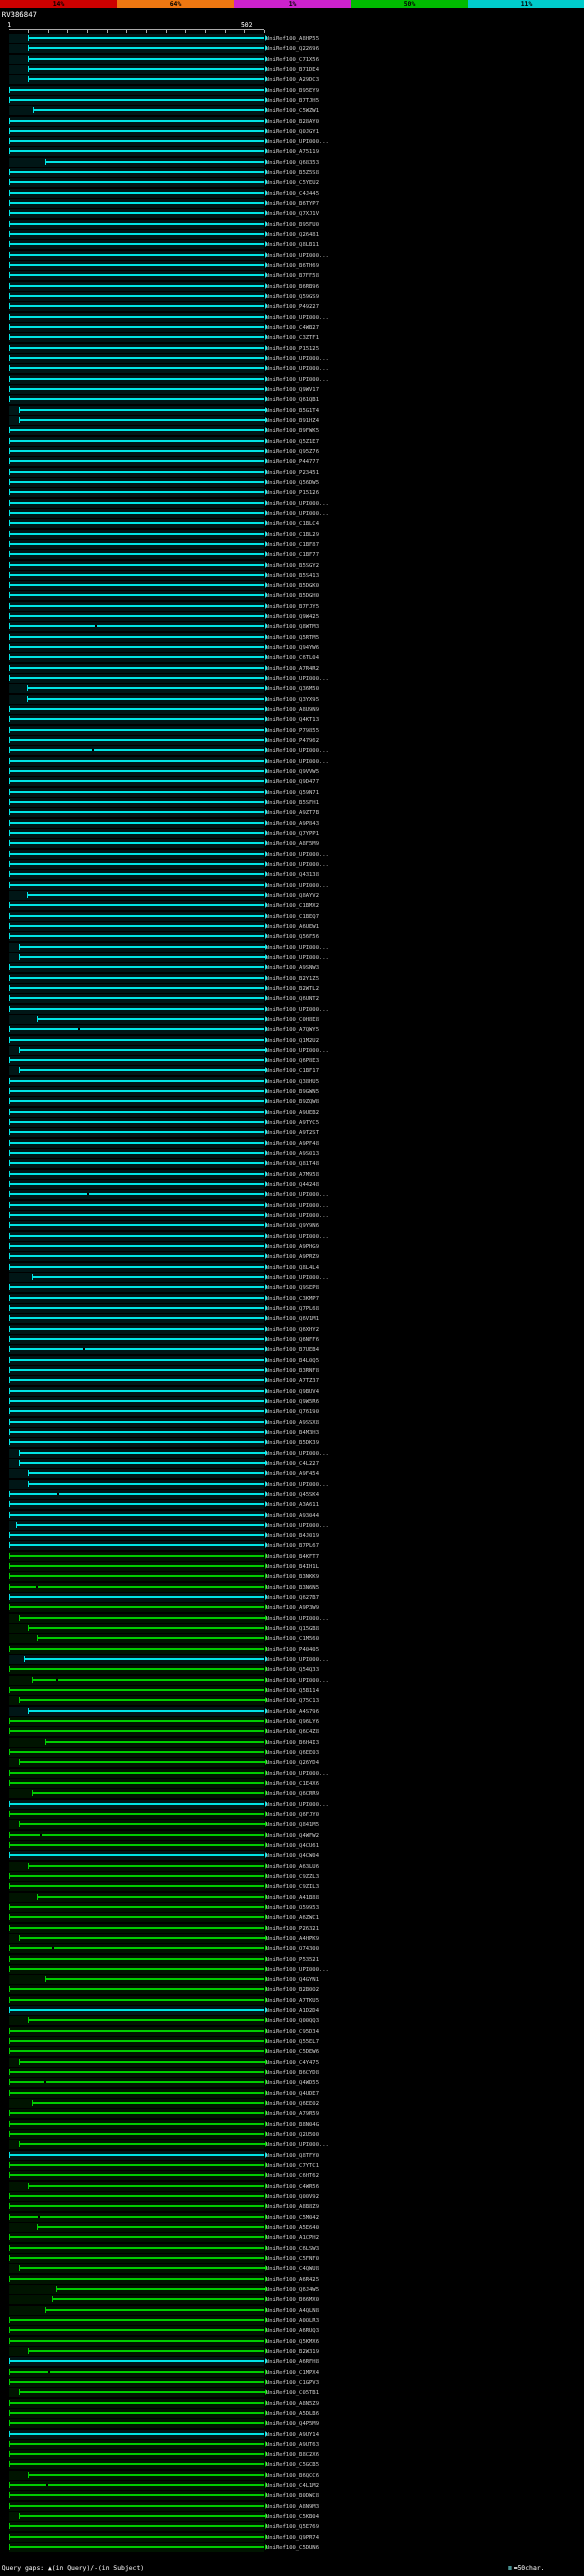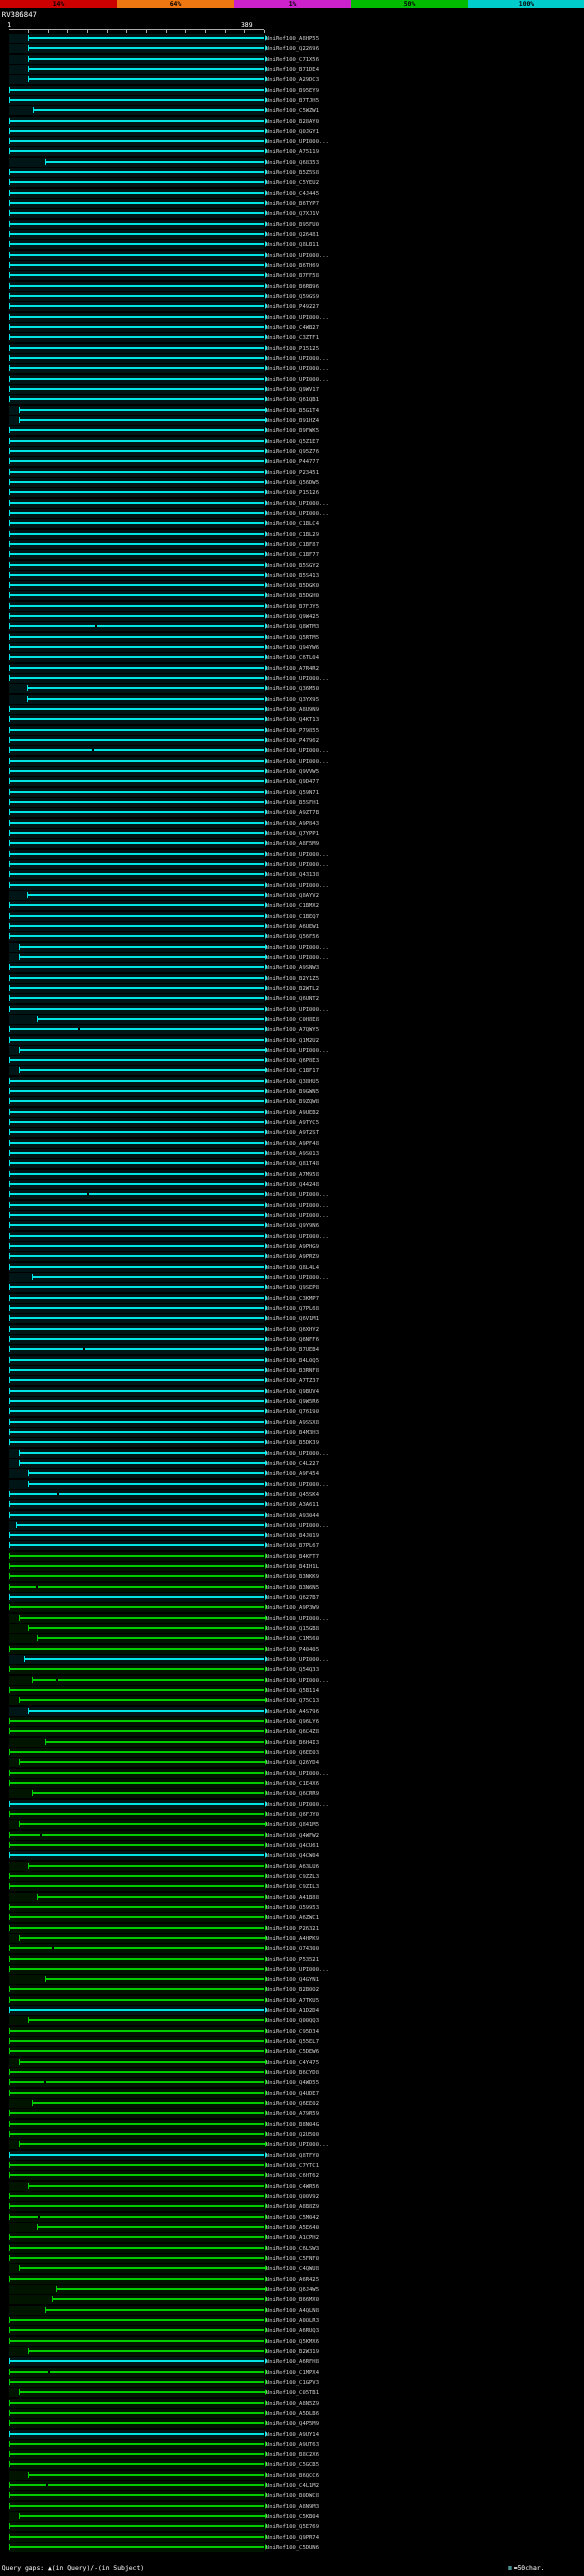--- a/index.html
+++ b/index.html
@@ -44,26 +44,26 @@
       <div class="key-seg" style="background: rgb(238, 119, 17);">
         <span>64%</span>
       </div>
       <div class="key-seg" style="background: rgb(204, 34, 204);">
         <span>1%</span>
       </div>
       <div class="key-seg" style="background: rgb(0, 187, 0);">
         <span>50%</span>
       </div>
       <div class="key-seg" style="background: rgb(0, 204, 204);">
-        <span>100%</span>
+        <span>11%</span>
       </div>
     </div>
   <div id="queryName">RV386847</div>
   <div id="rulerStart">1</div>
-  <div id="rulerEnd">389</div>
+  <div id="rulerEnd">502</div>
   <div id="rulerLine"></div>
   <div id="hits">
       <div class="hit-row" style="top: 33px;">
         <div class="track" style="background: rgba(0, 220, 220, 0.1);"></div>
         <div class="stick" style="left: 28px; background: rgb(0, 228, 228);"></div>
         <div class="bar" style="left: 28px; width: 236px; background: rgb(0, 228, 228);"></div>
         <div class="arrow" style="left: 265px; border-left: 3.7px solid rgb(0, 228, 228);"></div>
         <div class="hit-label">UniRef100_A8HP55</div>
       </div>
       <div class="hit-row" style="top: 43px;">

